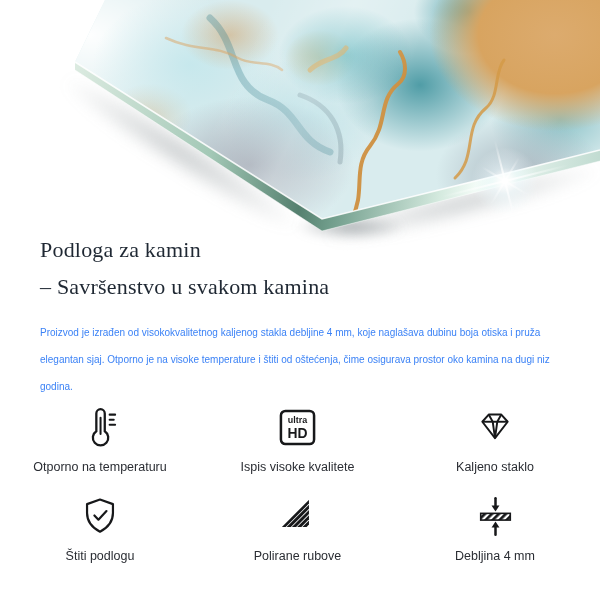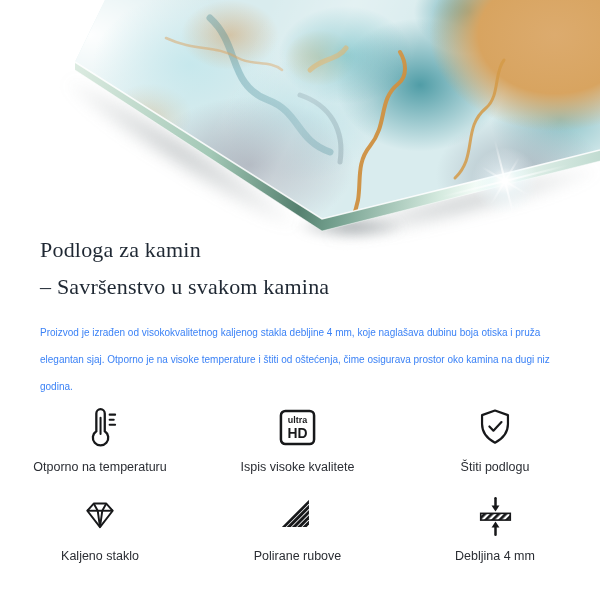--- a/index.html
+++ b/index.html
@@ -177,37 +177,37 @@
         <rect x="5.5" y="5.5" width="37" height="37" rx="5" fill="none" stroke="#17181a" stroke-width="2.8"></rect>
         <text x="24" y="19.5" text-anchor="middle" fill="#17181a" style="font-family:'Liberation Sans',sans-serif;font-weight:700;font-size:10px">ultra</text>
         <text x="24" y="35.5" text-anchor="middle" fill="#17181a" style="font-family:'Liberation Sans',sans-serif;font-weight:700;font-size:15.5px">HD</text>
       </svg>
     </span>
     <span class="flabel">Ispis visoke kvalitete</span>
   </div>
 
   <div class="feature">
     <span class="ficon">
-      <svg class="ico" width="42" height="42" viewBox="0 0 48 48" fill="none" stroke="#17181a" stroke-width="2.5" stroke-linecap="round" stroke-linejoin="round">
-        <path d="M24 5.2 L38.8 10.4 V20.6 c0 9.8 -6.1 16.8 -14.8 21.4 C15.3 37.4 9.2 30.4 9.2 20.6 V10.4 Z"></path>
-        <path d="M17.6 23.4 l4.6 4.8 L31.4 18.4"></path>
-      </svg>
-    </span>
-    <span class="flabel">Štiti podlogu</span>
-  </div>
-
-  <div class="feature">
-    <span class="ficon">
       <svg class="ico" width="42" height="42" viewBox="0 0 48 48" fill="none" stroke="#17181a" stroke-width="2.2" stroke-linejoin="round">
         <path d="M9.5 18 L16.8 9.8 H31.2 L38.5 18 L24 36.8 Z"></path>
         <path d="M9.5 18 H38.5"></path>
         <path d="M16.8 9.8 L21.4 18 M31.2 9.8 L26.6 18 M21.4 18 L24 36.8 M26.6 18 L24 36.8"></path>
       </svg>
     </span>
     <span class="flabel">Kaljeno staklo</span>
+  </div>
+
+  <div class="feature">
+    <span class="ficon">
+      <svg class="ico" width="42" height="42" viewBox="0 0 48 48" fill="none" stroke="#17181a" stroke-width="2.5" stroke-linecap="round" stroke-linejoin="round">
+        <path d="M24 5.2 L38.8 10.4 V20.6 c0 9.8 -6.1 16.8 -14.8 21.4 C15.3 37.4 9.2 30.4 9.2 20.6 V10.4 Z"></path>
+        <path d="M17.6 23.4 l4.6 4.8 L31.4 18.4"></path>
+      </svg>
+    </span>
+    <span class="flabel">Štiti podlogu</span>
   </div>
 
   <div class="feature">
     <span class="ficon">
       <svg class="ico" width="42" height="42" viewBox="0 0 48 48">
         <defs>
             <clipPath id="triclip">
               <path d="M5.5 36.5 L36.5 5.5 V36.5 Z"></path>
             </clipPath>
           </defs>

